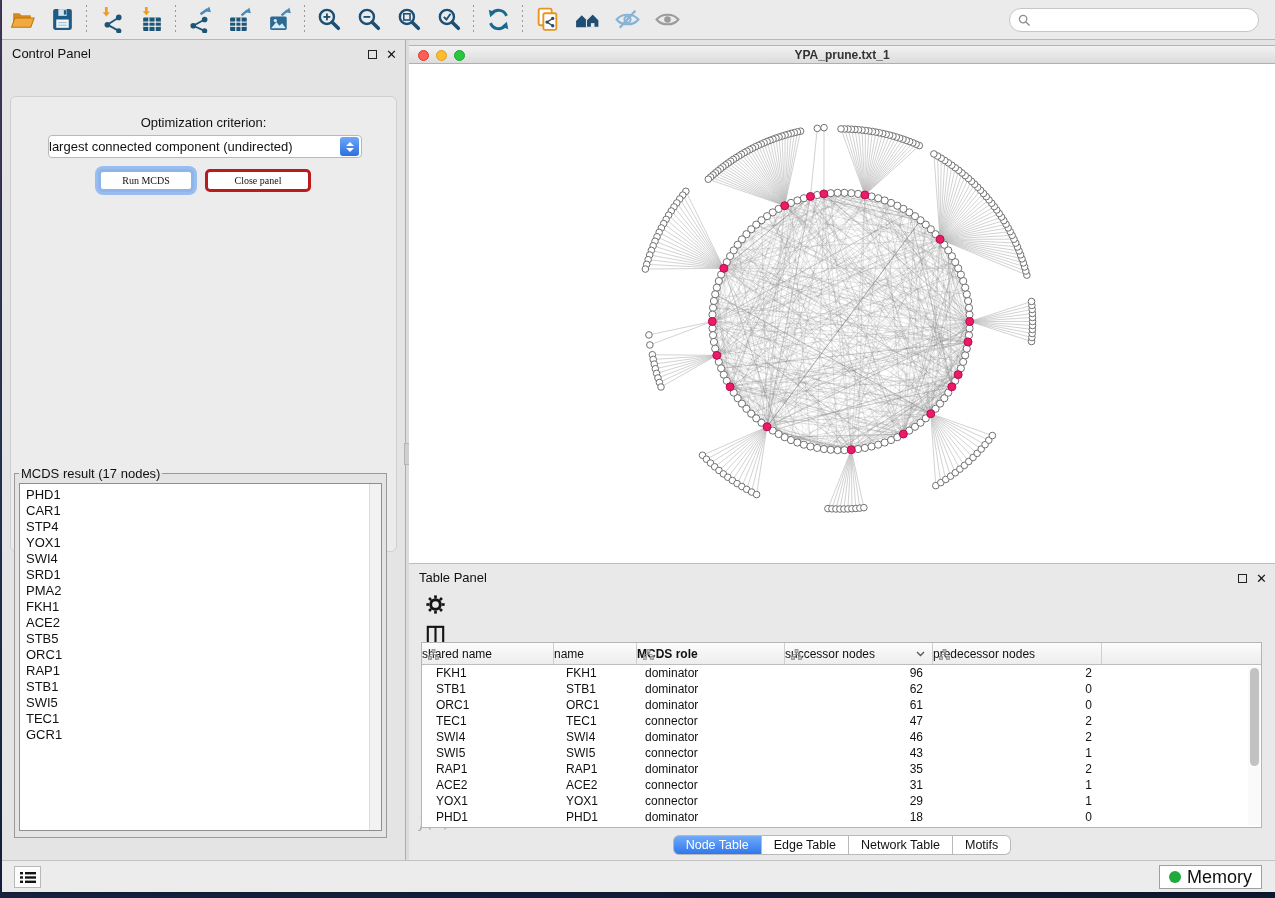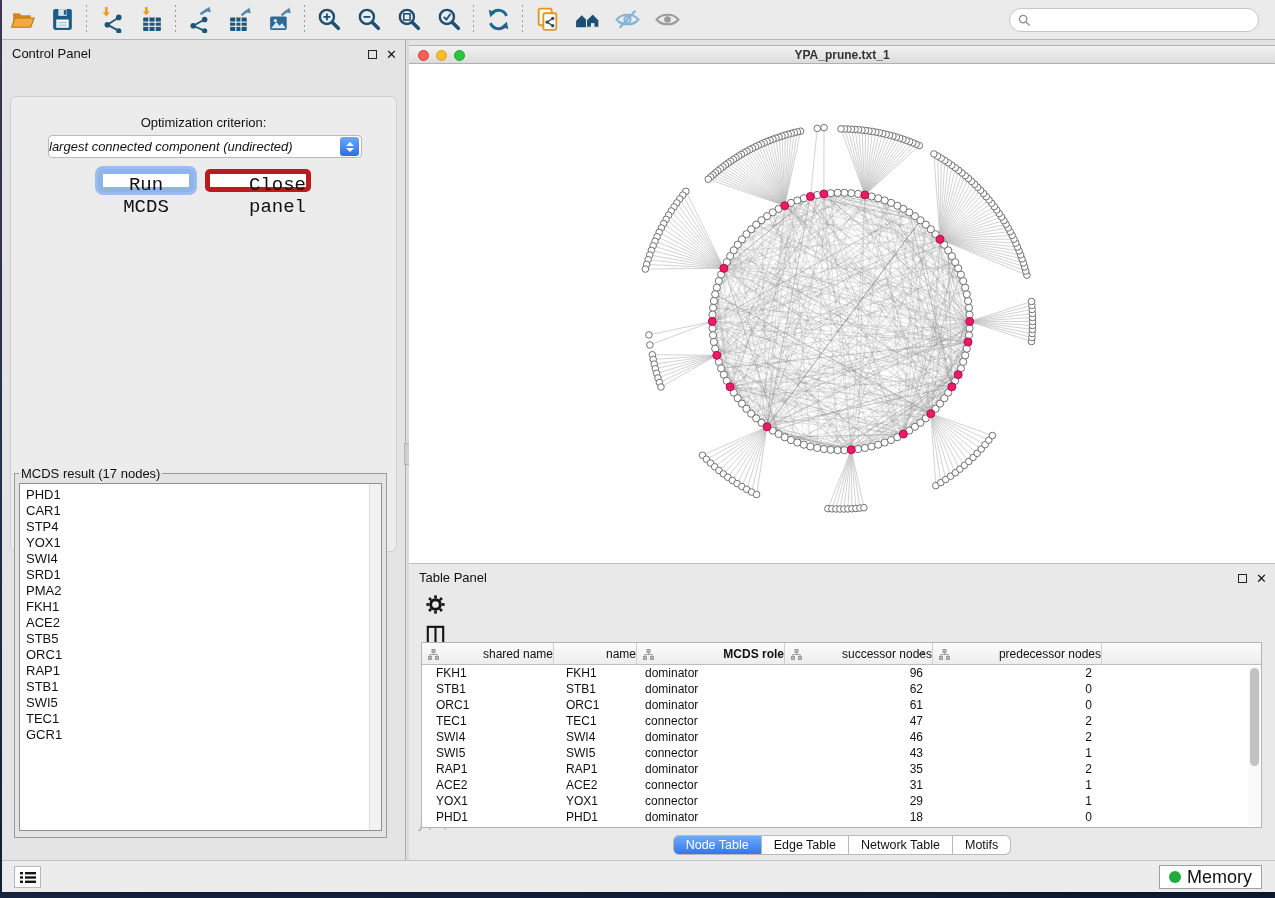--- a/index.html
+++ b/index.html
@@ -36,33 +36,33 @@
   .seg { padding:3px 13px; background:#fff; border:1px solid #a9a9a9; border-left:none;
          font-size:13px; color:#111; }
   .seg:first-child { border-left:1px solid #a9a9a9; border-radius:5px 0 0 5px; }
   .seg:last-child { border-radius:0 5px 5px 0; }
   .seg.active { background:linear-gradient(#71aaf8,#2f77ee); color:#fff; border-color:#4a82d8; }
   .tab-card { position:absolute; left:8px; right:8px; top:56px; height:456px;
               background:#ececec; border:1px solid #cfcfcf; border-radius:6px; }
   .opt-label { position:absolute; left:0; right:0; top:18px; text-align:center; font-size:13px; color:#111; }
   .opt-select { position:absolute; left:37px; top:38px; width:314px; height:23px; background:#fff;
                 border:1px solid #b9b9b9; border-radius:4px; display:flex; align-items:center; }
-  .opt-select .val { flex:1; font-size:13px; color:#111; white-space:nowrap;font-style:italic; }
+  .opt-select .val { flex:1; font-size:13px; color:#111; white-space:nowrap; }
   .stepper { width:19px; height:19px; margin-right:2px; border-radius:3px;
              background:linear-gradient(#6ea8f6,#2b6fe2); display:flex; flex-direction:column;
              align-items:center; justify-content:center; gap:2px; }
   .stepper .up { width:0; height:0; border-left:4px solid transparent; border-right:4px solid transparent;
                  border-bottom:4px solid #fff; }
   .stepper .dn { width:0; height:0; border-left:4px solid transparent; border-right:4px solid transparent;
                  border-top:4px solid #fff; }
   .btn-row { position:absolute; left:0; right:0; top:72px; }
-  .pbtn { position:absolute; height:23px; background:#fff; border:5px solid #b91c1c; border-radius:5px;
-          font-size:19px; color:#111; font-family:Liberation Mono, monospace; }
+  .pbtn { position:absolute; height:23px; background:#fff; border:3px solid #b91c1c; border-radius:5px;
+          font-size:10px; color:#111; font-family:Liberation Serif, serif; }
   .pbtn.run { left:87px; width:96px; box-shadow:0 0 0 3px rgba(110,165,245,.65); border-color:#8fb4e8; }
-  .pbtn.closep { left:194px; width:106px;text-align:right; }
+  .pbtn.closep { left:194px; width:106px; }
   fieldset.mcds { position:absolute; left:12px; right:18px; top:426px; bottom:22px;
                   border:1px solid #9a9a9a; background:#e4e4e4; }
   fieldset.mcds legend { font-size:13px; color:#111; padding:0 2px; margin-left:4px; }
   .mcds-list { position:absolute; left:4px; right:4px; top:2px; bottom:6px; background:#fff;
                border:1px solid #8f8f8f; overflow:hidden; }
   .mcds-list .track { position:absolute; right:0; top:0; bottom:0; width:12px; background:#f2f2f2;
                       border-left:1px solid #dcdcdc; }
   .mcds-list ul { list-style:none; padding:3px 0 0 6px; }
   .mcds-list li { font-size:13px; line-height:16px; color:#111; }
 
@@ -92,21 +92,21 @@
   .tp-toolbar { position:absolute; left:10px; top:28px; height:44px; display:flex; align-items:center; gap:6px;flex-direction:column; }
   .tp-btn { width:33px; height:33px; border:none; background:transparent; display:flex;
             align-items:center; justify-content:center; }
   .tp-btn svg { width:25px; height:25px; }
   .fx { font-family:"DejaVu Serif","Liberation Serif",serif; font-style:italic; font-size:19px; color:#a9a9a9; }
   .tbl { position:absolute; left:12px; right:13px; top:78px; height:186px; background:#fff;
          border:1px solid #b5b5b5; overflow:hidden; }
   .thead { display:flex; height:22px; }
   .th { position:relative; height:22px; background:linear-gradient(#fcfcfc,#ededed);
         border-right:1px solid #cfcfcf; border-bottom:1px solid #bdbdbd;
-        font-size:12px; color:#111; display:flex; align-items:center; justify-content:flex-end; }
+        font-size:12px; color:#111; display:flex; align-items:center; justify-content:flex-start; }
   .th .hicon { position:absolute; left:6px; top:6px; }
   .th .sort { position:absolute; right:7px; top:8px; }
   .th.fill { flex:1; border-right:none; }
   .tr { display:flex; height:16px; }
   .td { font-size:12px; color:#111; line-height:16px; white-space:nowrap; overflow:hidden; }
   .td.c0 { padding-left:14px; } .td.c1 { padding-left:12px; } .td.c2 { padding-left:8px; }
   .td.num { text-align:right; padding-right:10px; }
   .tbl-scroll { position:absolute; right:1px; top:23px; bottom:2px; width:12px; background:#fafafa; }
   .tbl-scroll .thumb { position:absolute; left:1.5px; top:2px; width:9px; height:98px;
                        background:#c2c2c2; border-radius:5px; }

